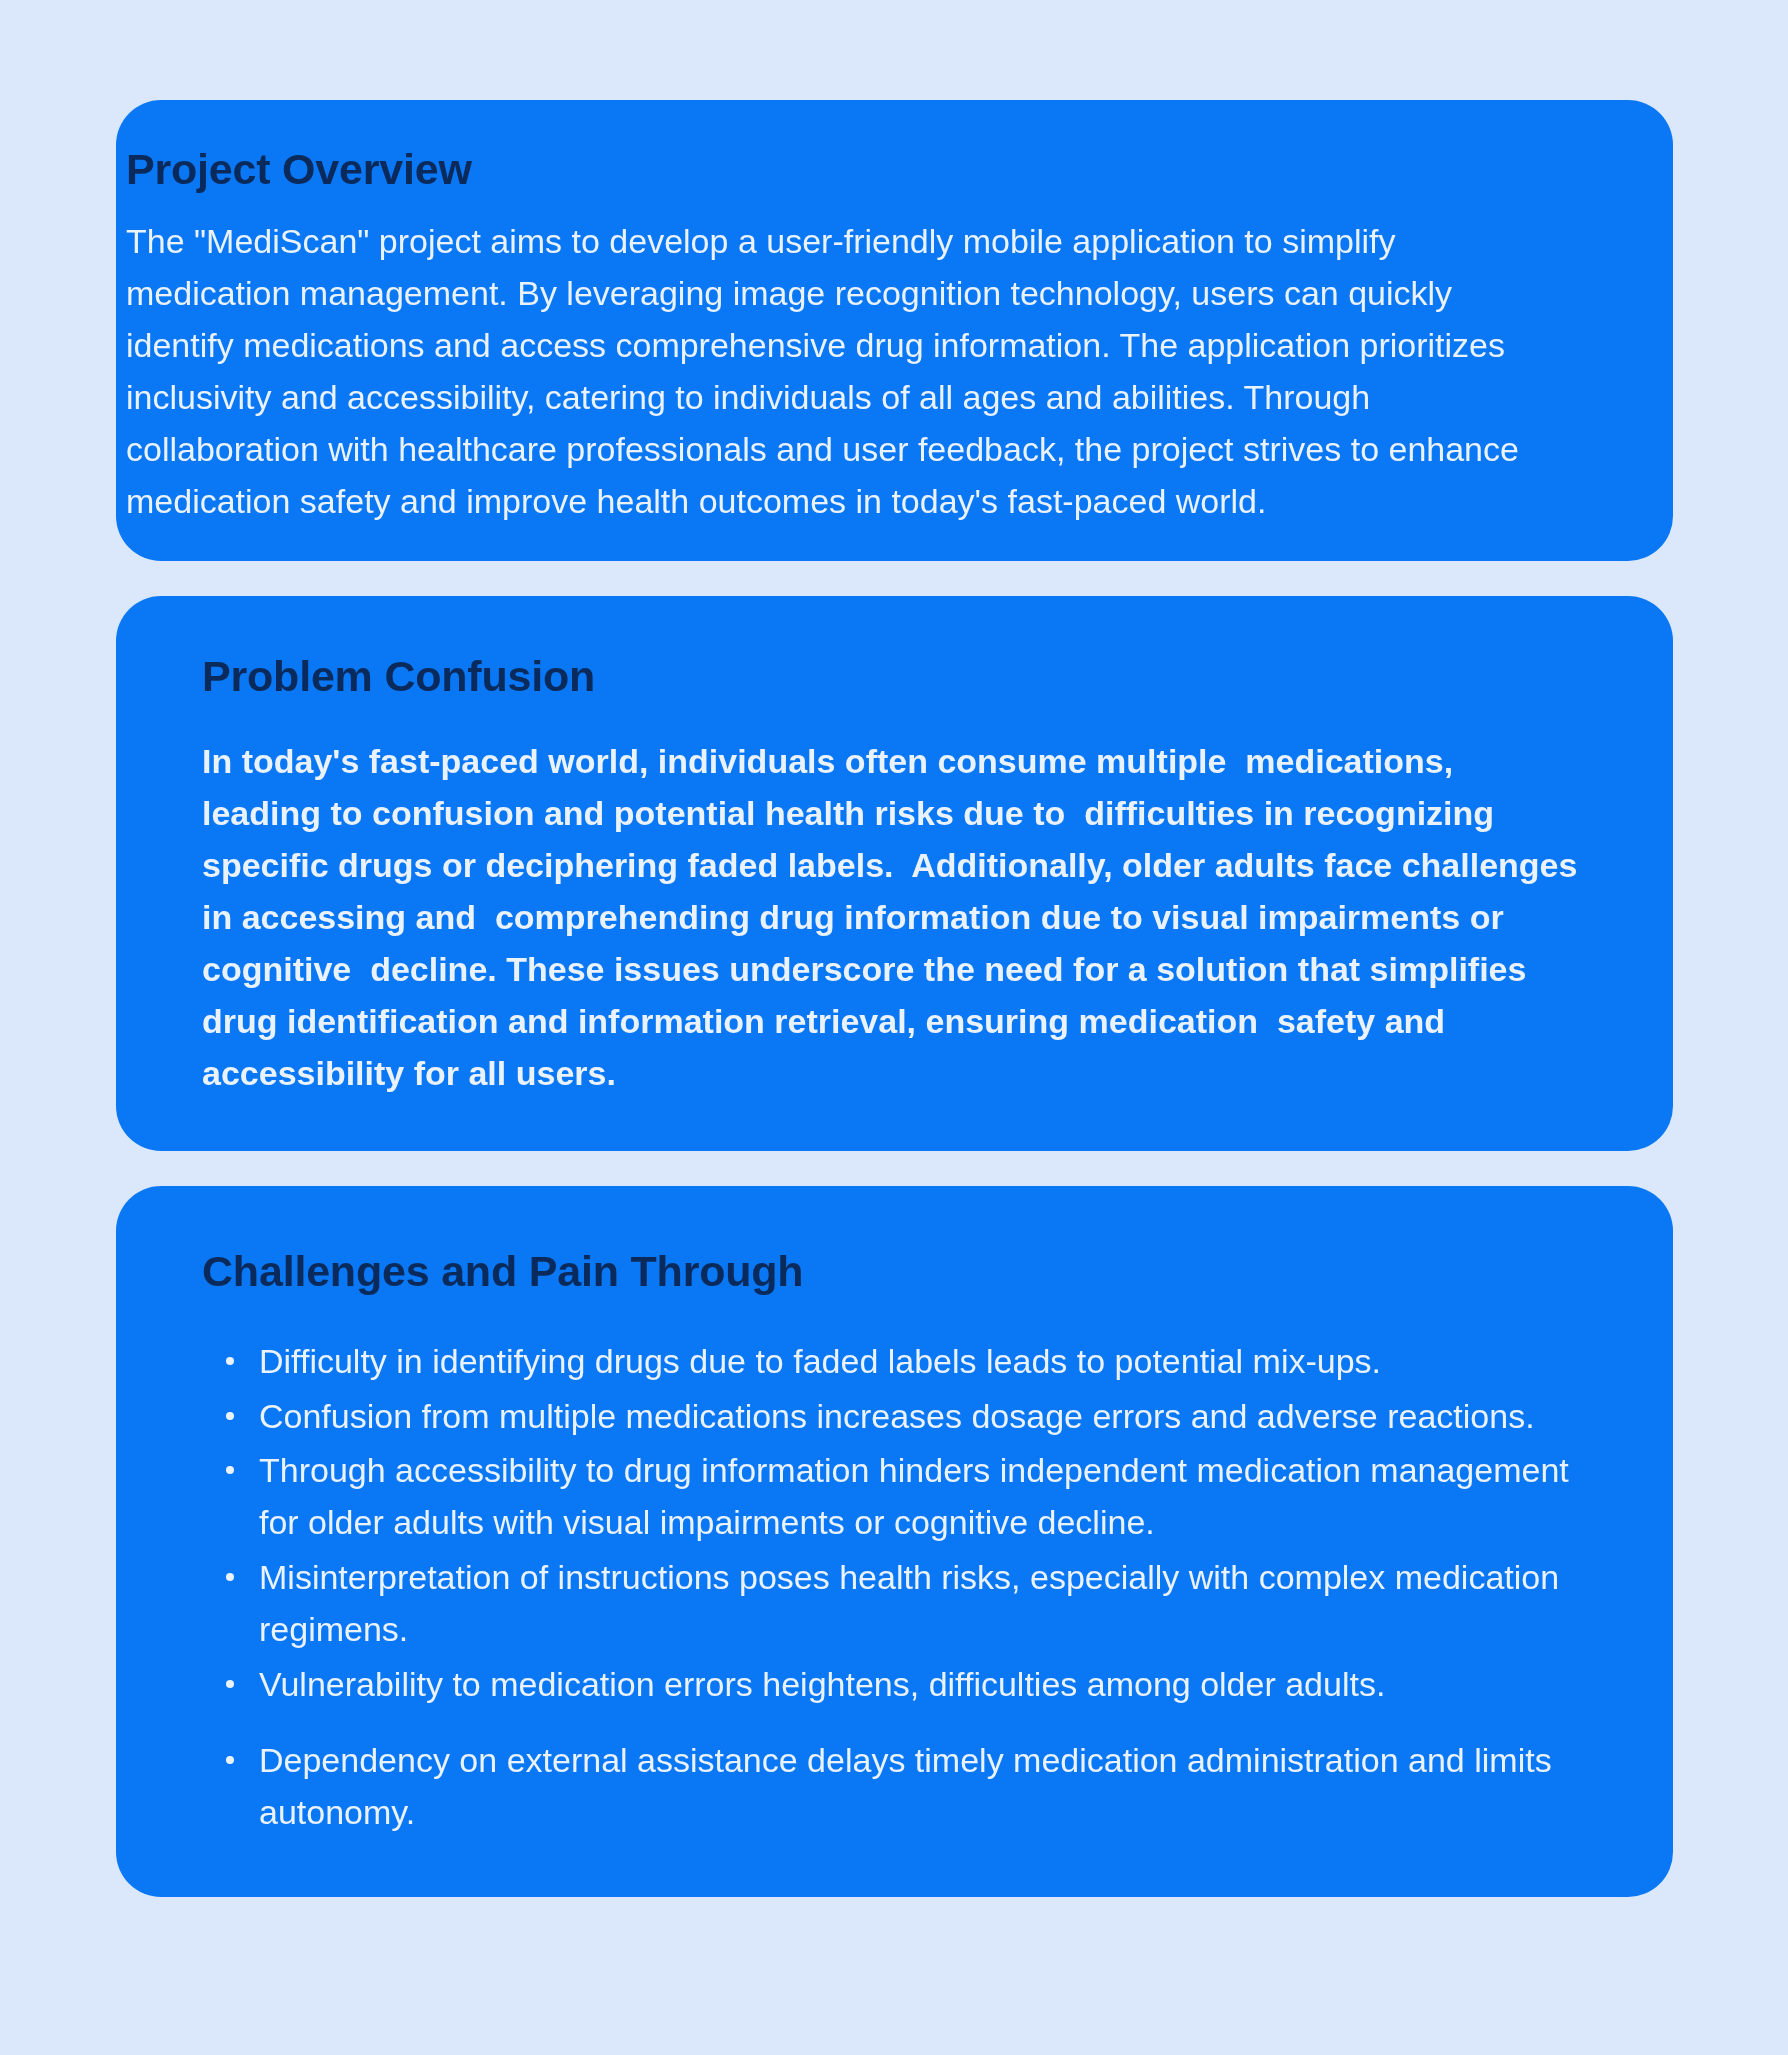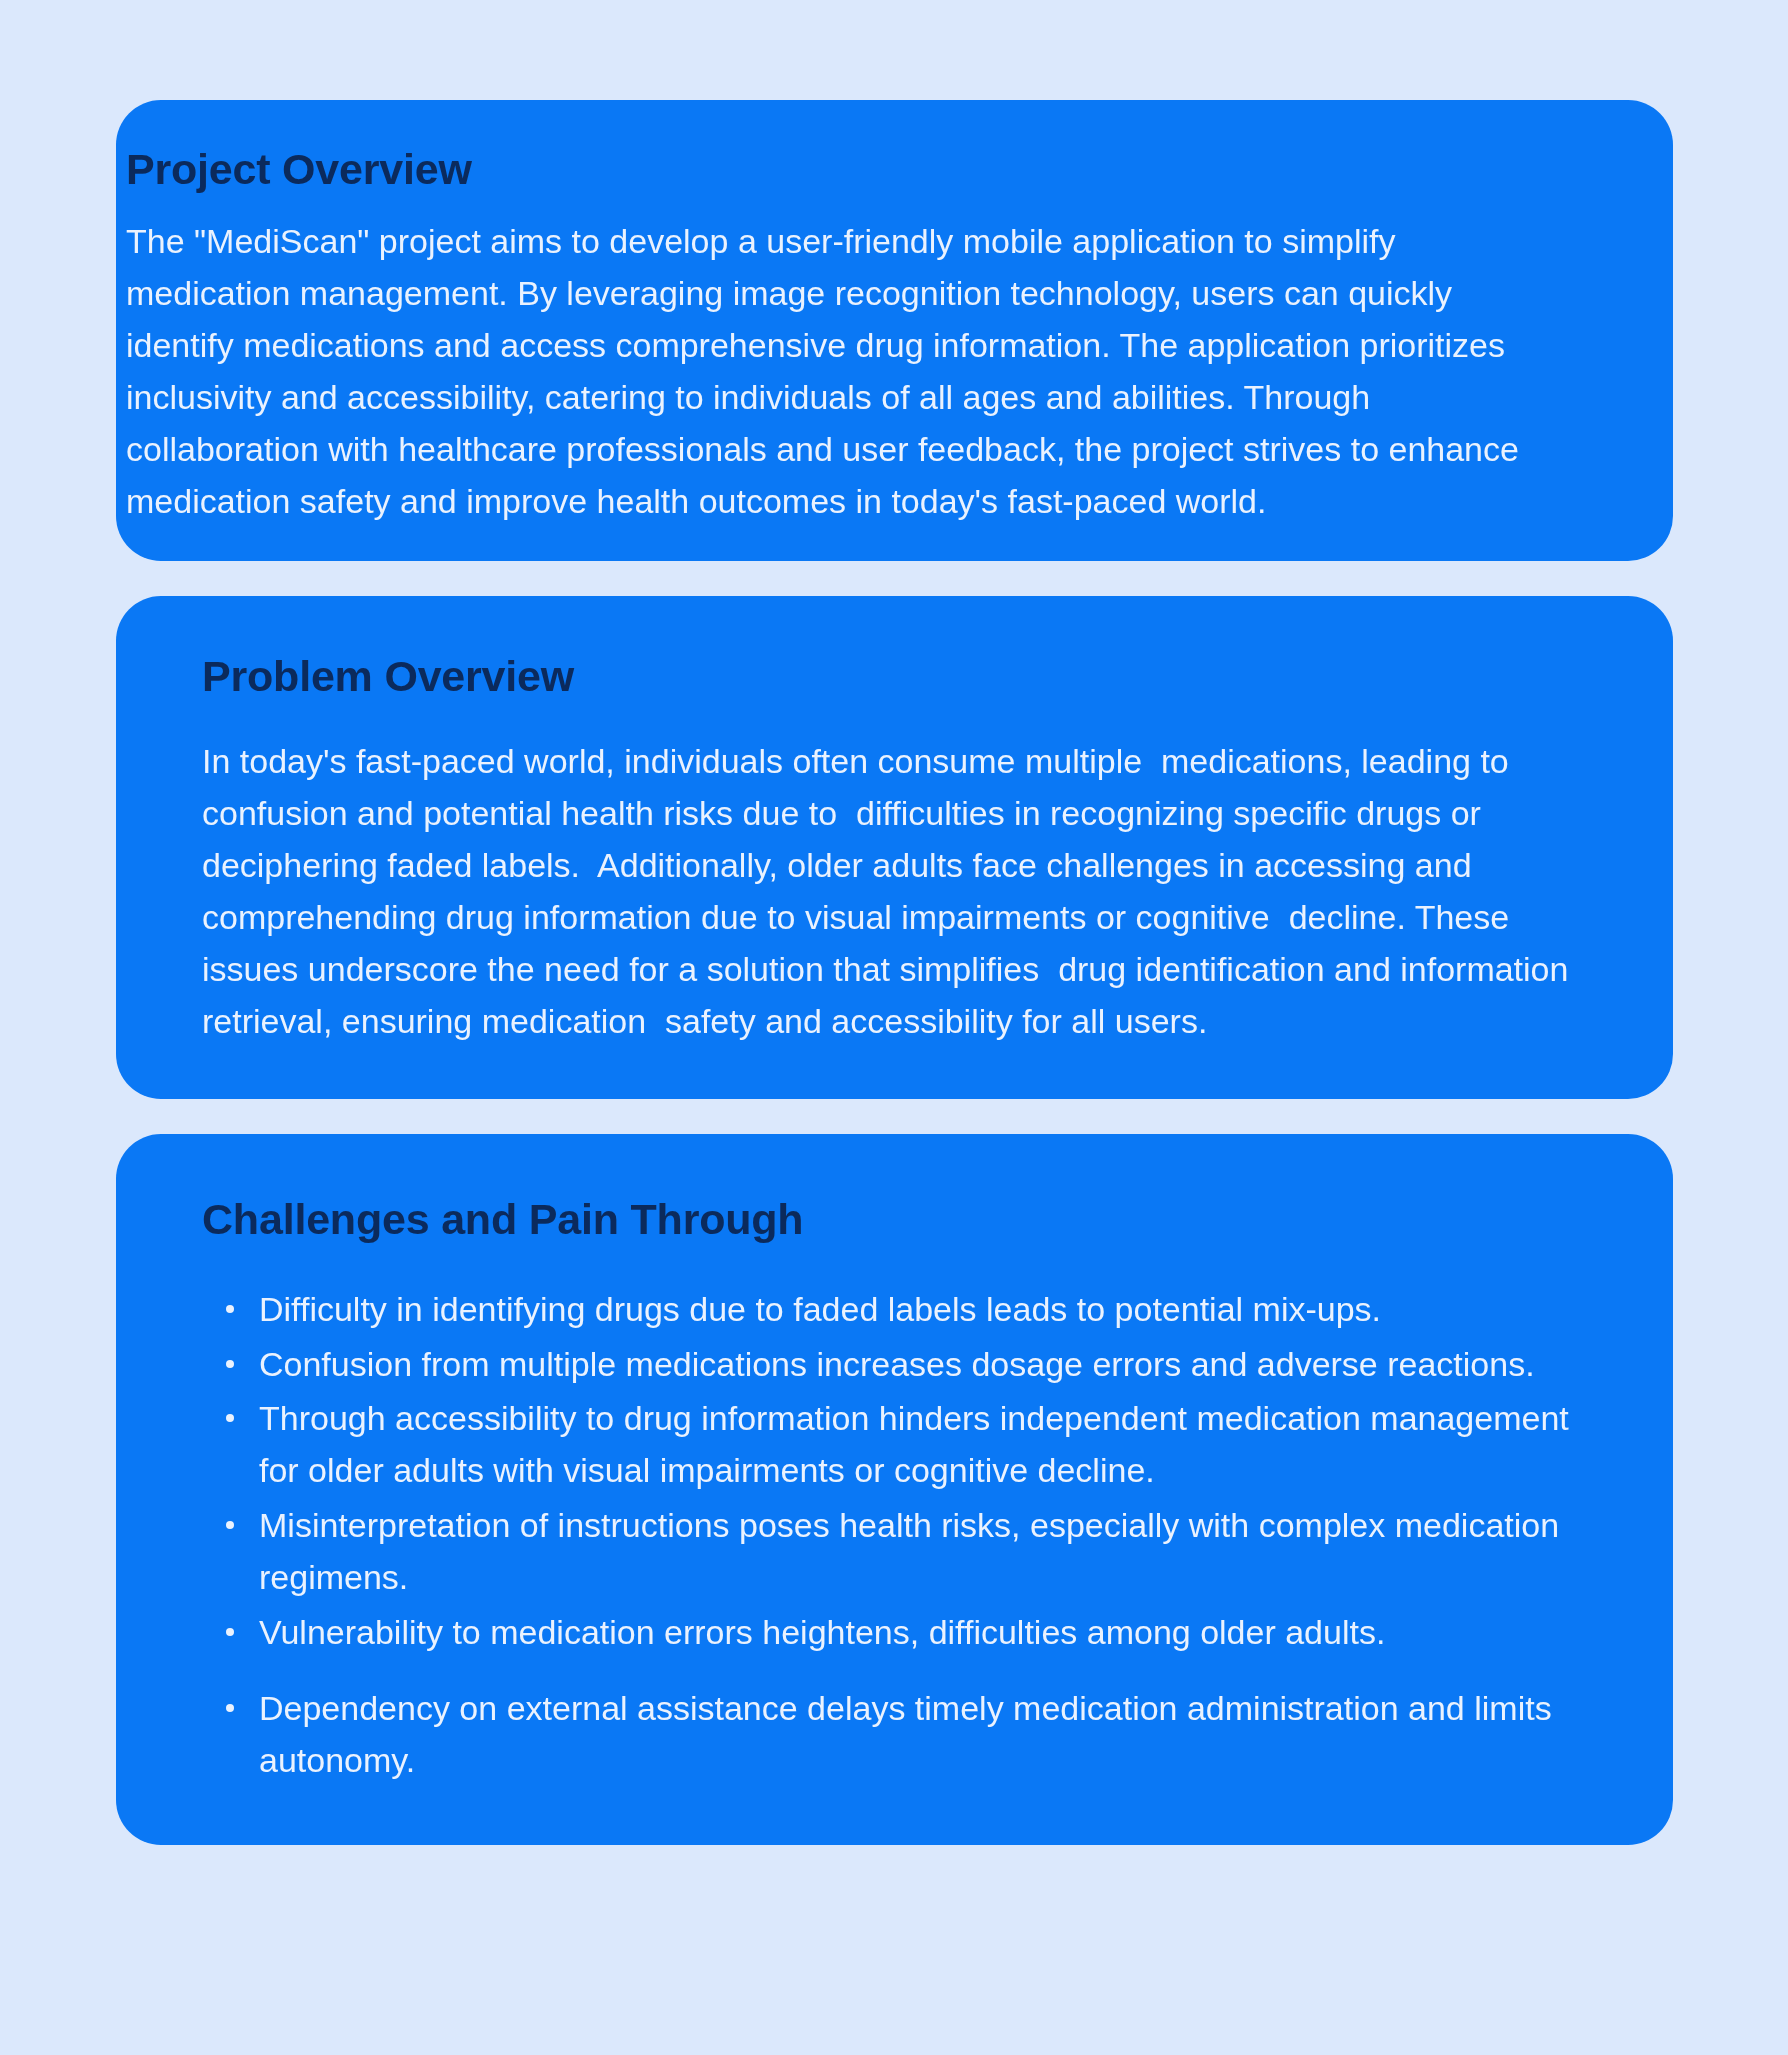--- a/index.html
+++ b/index.html
@@ -50,21 +50,21 @@
 
   .card-body {
     font-size: 34px;
     font-weight: 400;
     line-height: 52px;
     color: #eaf2fe;
     margin: 0;
     white-space: pre-wrap;
     max-width: 1407px;
   }
-  .card-problem .card-body { max-width: 1379px; }
+  .card-problem .card-body { max-width: 1379px; font-weight: bold; }
 
   .bullet-list {
     list-style: none;
     margin: 0;
     padding: 0 0 0 24px;
     max-width: 1402px;
   }
   .bullet-item {
     position: relative;
     font-size: 34px;
@@ -89,21 +89,21 @@
 <body>
 
 <div class="page">
 
   <section class="card card-overview">
     <h2 class="card-title">Project Overview</h2>
     <p class="card-body">The "MediScan" project aims to develop a user-friendly mobile application to simplify medication management. By leveraging image recognition technology, users can quickly identify medications and access comprehensive drug information. The application prioritizes inclusivity and accessibility, catering to individuals of all ages and abilities. Through collaboration with healthcare professionals and user feedback, the project strives to enhance medication safety and improve health outcomes in today's fast-paced world.</p>
   </section>
 
   <section class="card card-problem">
-    <h2 class="card-title">Problem Overview</h2>
+    <h2 class="card-title">Problem Confusion</h2>
     <p class="card-body">In today's fast-paced world, individuals often consume multiple  medications, leading to confusion and potential health risks due to  difficulties in recognizing specific drugs or deciphering faded labels.  Additionally, older adults face challenges in accessing and  comprehending drug information due to visual impairments or cognitive  decline. These issues underscore the need for a solution that simplifies  drug identification and information retrieval, ensuring medication  safety and accessibility for all users.</p>
   </section>
 
   <section class="card card-challenges">
     <h2 class="card-title">Challenges and Pain Through</h2>
     <ul class="bullet-list">
         <li class="bullet-item"><span class="bullet-dot"></span><span>Difficulty in identifying drugs due to faded labels leads to potential mix-ups.</span></li>
         <li class="bullet-item"><span class="bullet-dot"></span><span>Confusion from multiple medications increases dosage errors and adverse reactions.</span></li>
         <li class="bullet-item"><span class="bullet-dot"></span><span>Through accessibility to drug information hinders independent medication management for older adults with visual impairments or cognitive decline.</span></li>
         <li class="bullet-item"><span class="bullet-dot"></span><span>Misinterpretation of instructions poses health risks, especially with complex medication regimens.</span></li>

